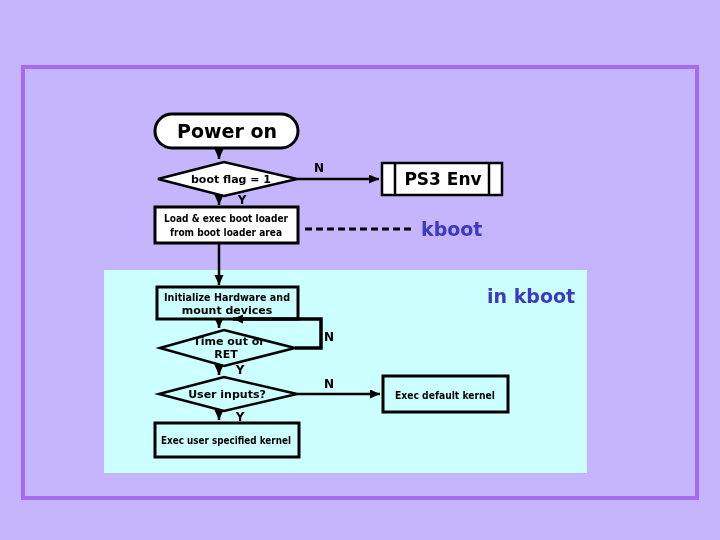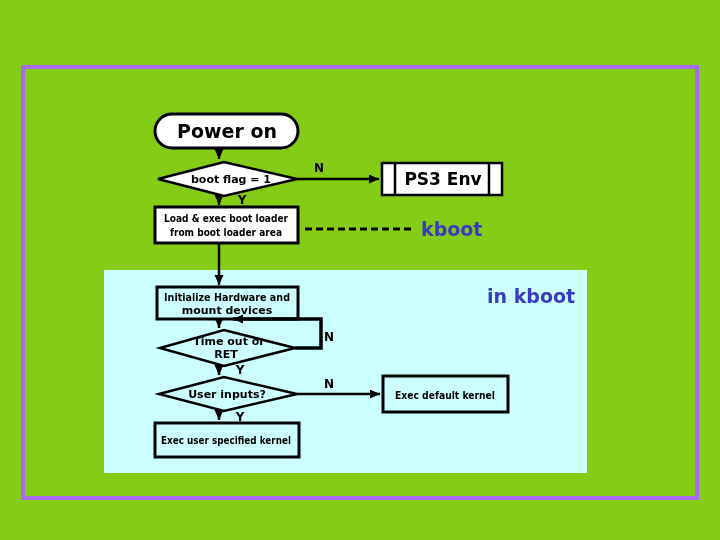--- a/index.html
+++ b/index.html
@@ -1,20 +1,20 @@
 <!DOCTYPE html>
 <html><head>
 <meta charset="utf-8">
 <style>
   html, body { margin: 0; padding: 0; background: #ffffff; }
   .canvas {
     position: relative;
     width: 720px;
     height: 540px;
-    background: #84cc16;
+    background: #c4b5fd;
     overflow: hidden;
   }
   svg { display: block; }
   text {
     font-family: "DejaVu Sans", "Liberation Sans", sans-serif;
     font-weight: bold;
   }
   .t-node  { font-size: 11px; }
   .t-start { font-size: 19px; }
   .t-proc  { font-size: 17px; }

